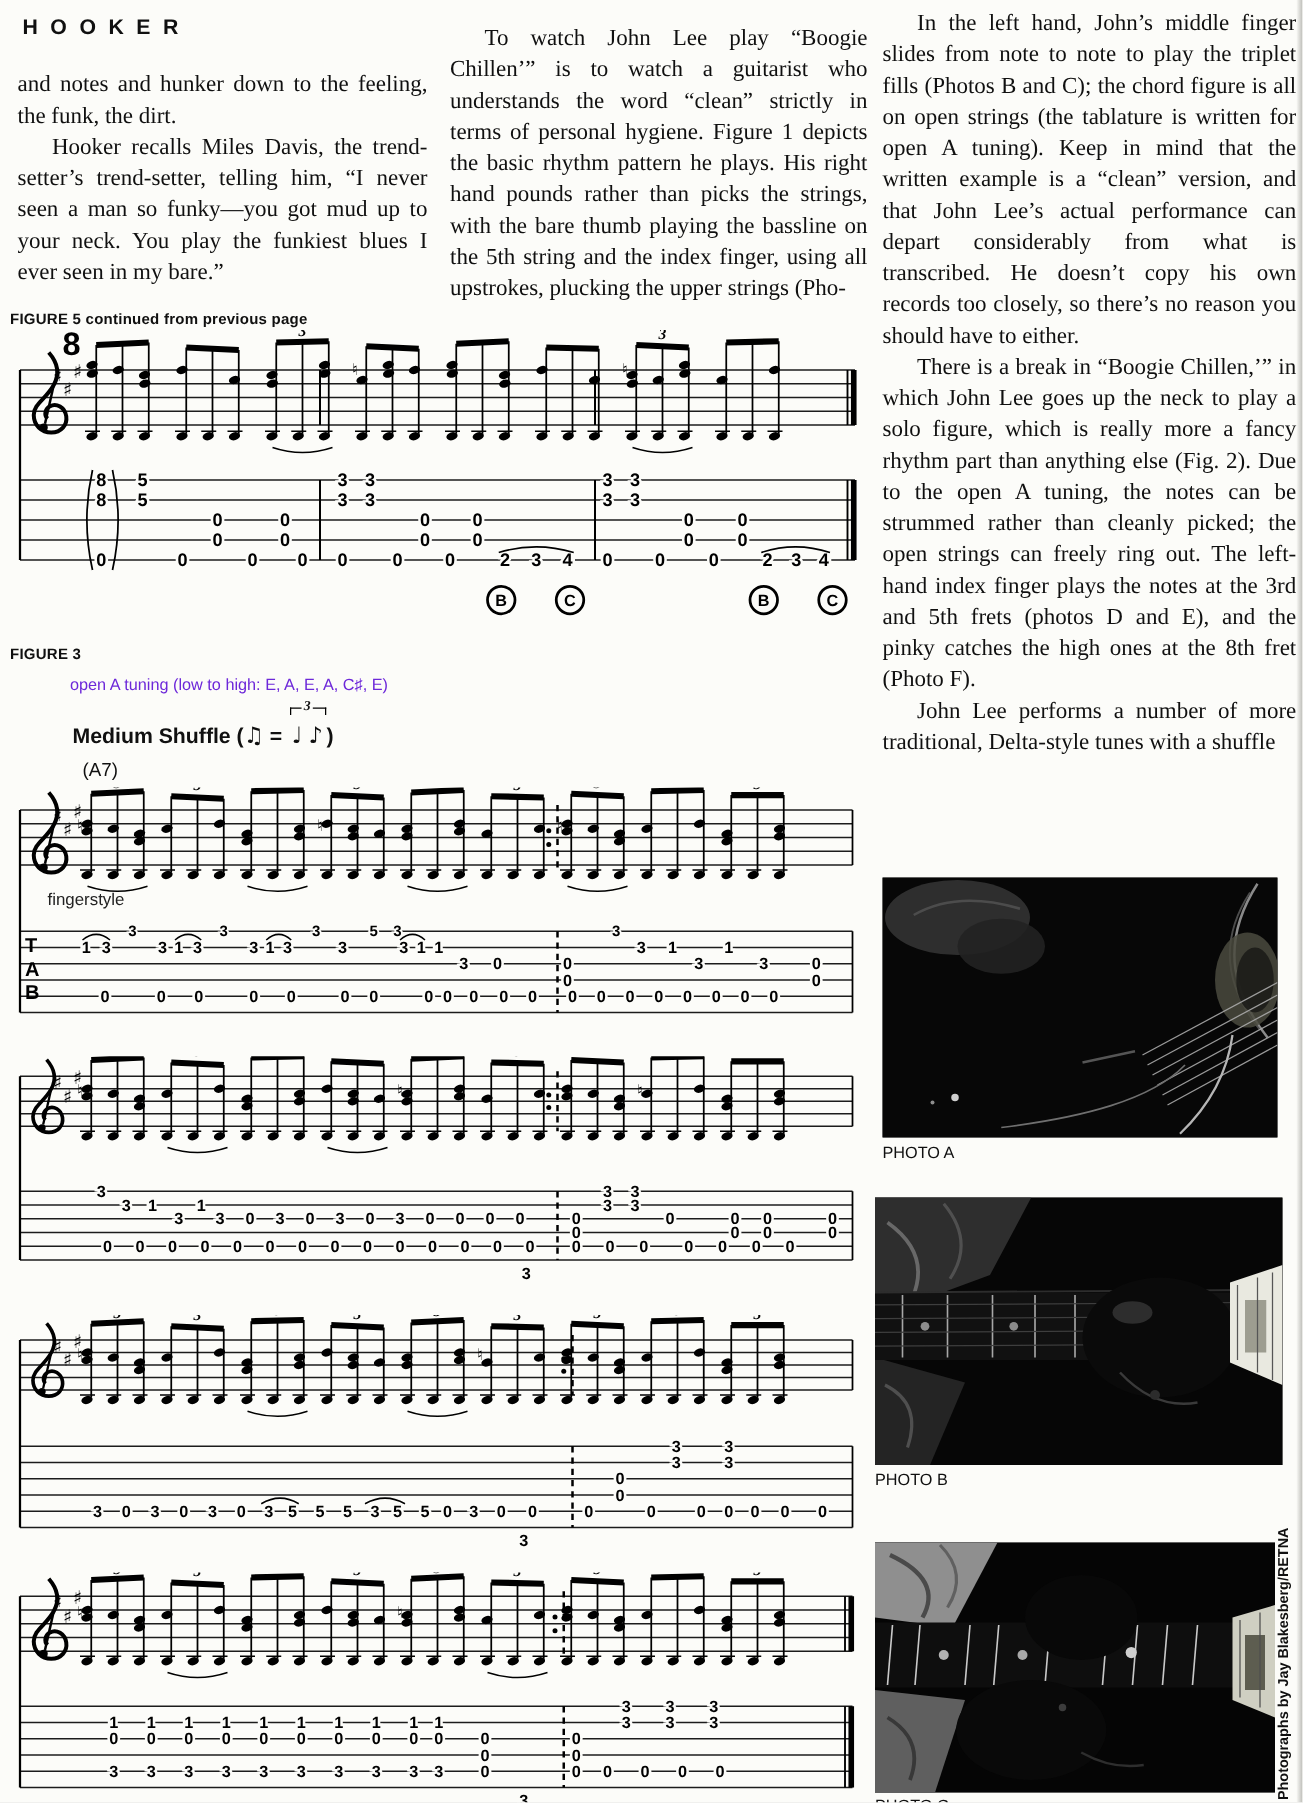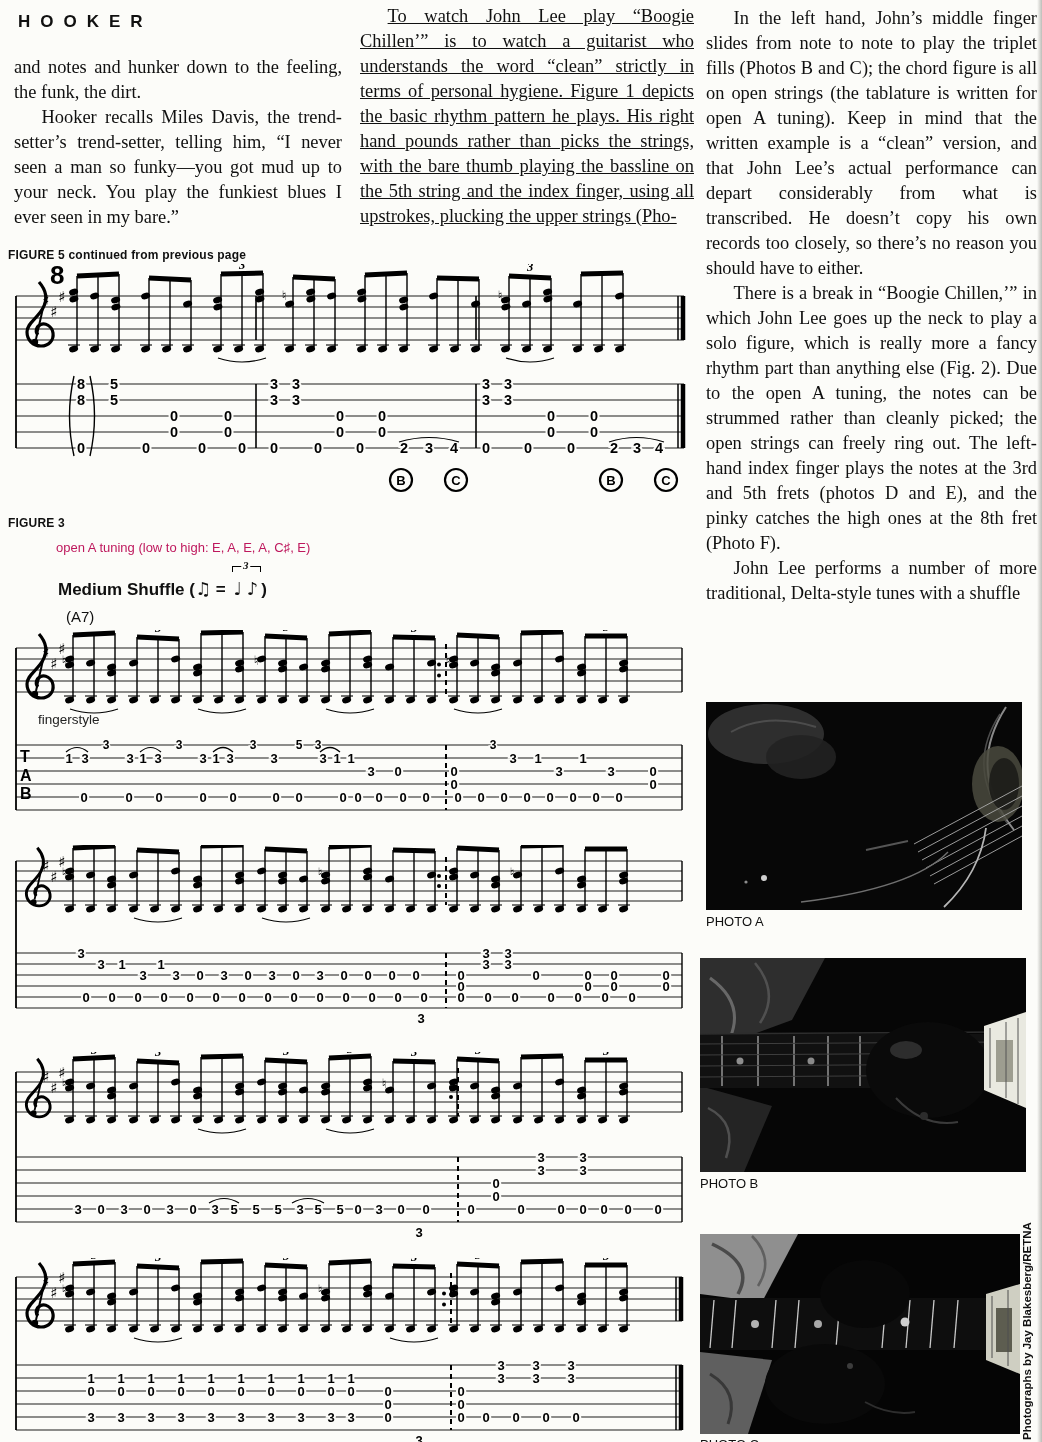--- a/index.html
+++ b/index.html
@@ -6,26 +6,26 @@
   .page{position:relative;width:1042px;height:1442px;background:#fcfcf9;overflow:hidden;
         font-family:"Liberation Serif",serif;color:#101010;}
   .edge{position:absolute;right:0;top:0;width:5px;height:100%;
         background:linear-gradient(to right,#fcfcf9,#bdbdb8);}
   .masthead{position:absolute;left:18px;top:12px;font-family:"Liberation Sans",sans-serif;
         font-weight:bold;font-size:17px;letter-spacing:10px;}
   .col{position:absolute;text-align:justify;font-size:18.4px;line-height:25px;}
   .col p{margin:0;text-indent:1.5em;}
   .col p.ni{text-indent:0;}
   .col1{left:14px;top:55px;width:328px;}
-  .col2{left:360px;top:4px;width:334px;text-decoration:underline;}
+  .col2{left:360px;top:18px;width:334px;}
   .col3{left:706px;top:6px;width:331px;}
   .figlabel{position:absolute;font-family:"Liberation Sans",sans-serif;font-weight:bold;
         font-size:12px;letter-spacing:.2px;}
   .tuning{position:absolute;left:56px;top:540px;font-family:"Liberation Sans",sans-serif;
-        font-size:13px;color:#be185d;}
+        font-size:13px;color:#6d28d9;}
   .tempo{position:absolute;left:58px;top:578px;font-family:"Liberation Sans",sans-serif;
         font-weight:bold;font-size:17px;}
   .tempo .g{font-family:"DejaVu Sans",sans-serif;font-size:18px;}
   .tw{position:relative;display:inline-block;padding:0 3px;}
   .tw .br{position:absolute;left:2px;right:0px;top:-12px;height:5px;
         border:1.5px solid #000;border-bottom:none;}
   .tw .n3{position:absolute;top:-19px;left:50%;transform:translateX(-50%);
         font:italic bold 11px "Liberation Serif",serif;background:#fcfcf9;padding:0 2px;}
   .chord{position:absolute;left:66px;top:608px;font-family:"Liberation Sans",sans-serif;
         font-size:15px;text-align:center;}

